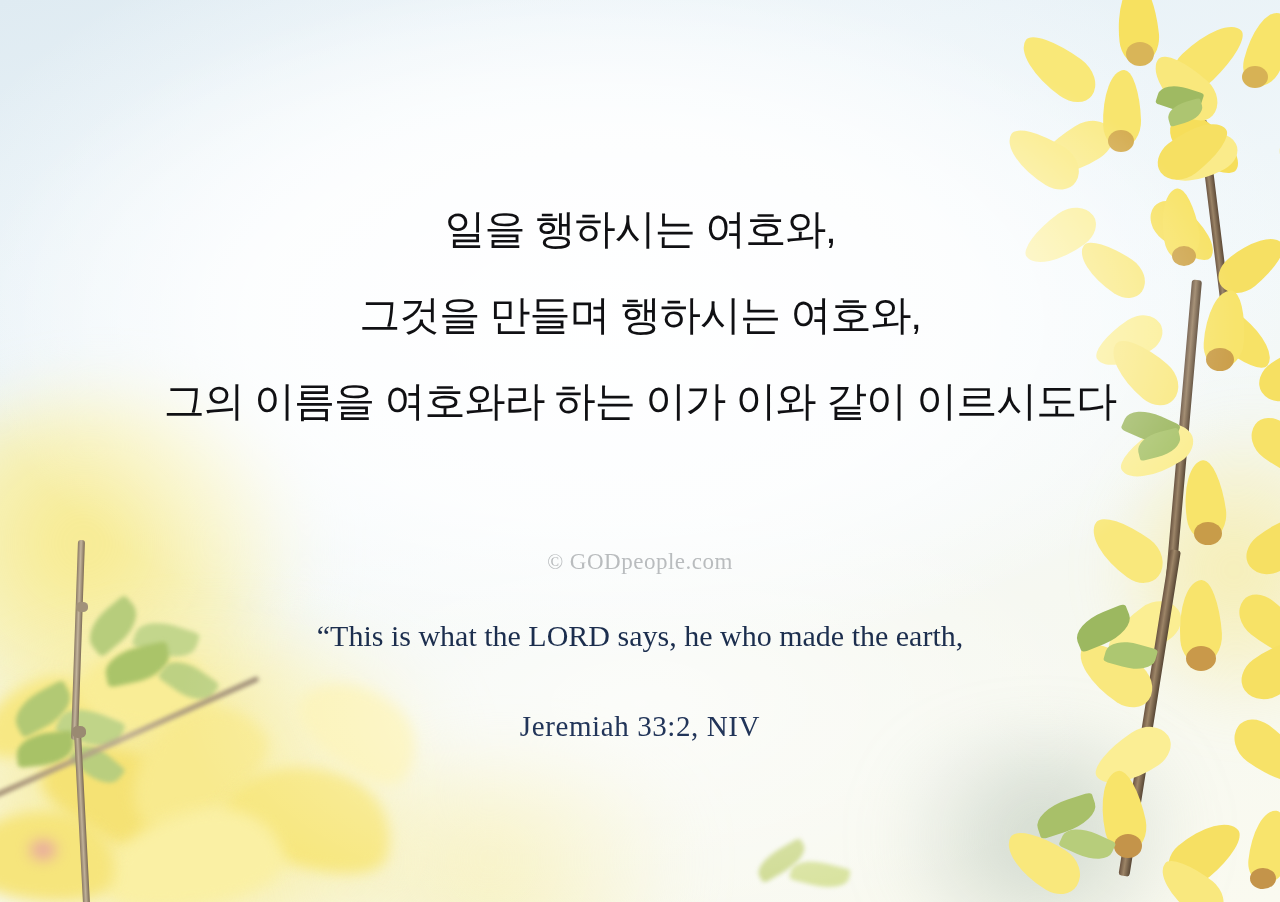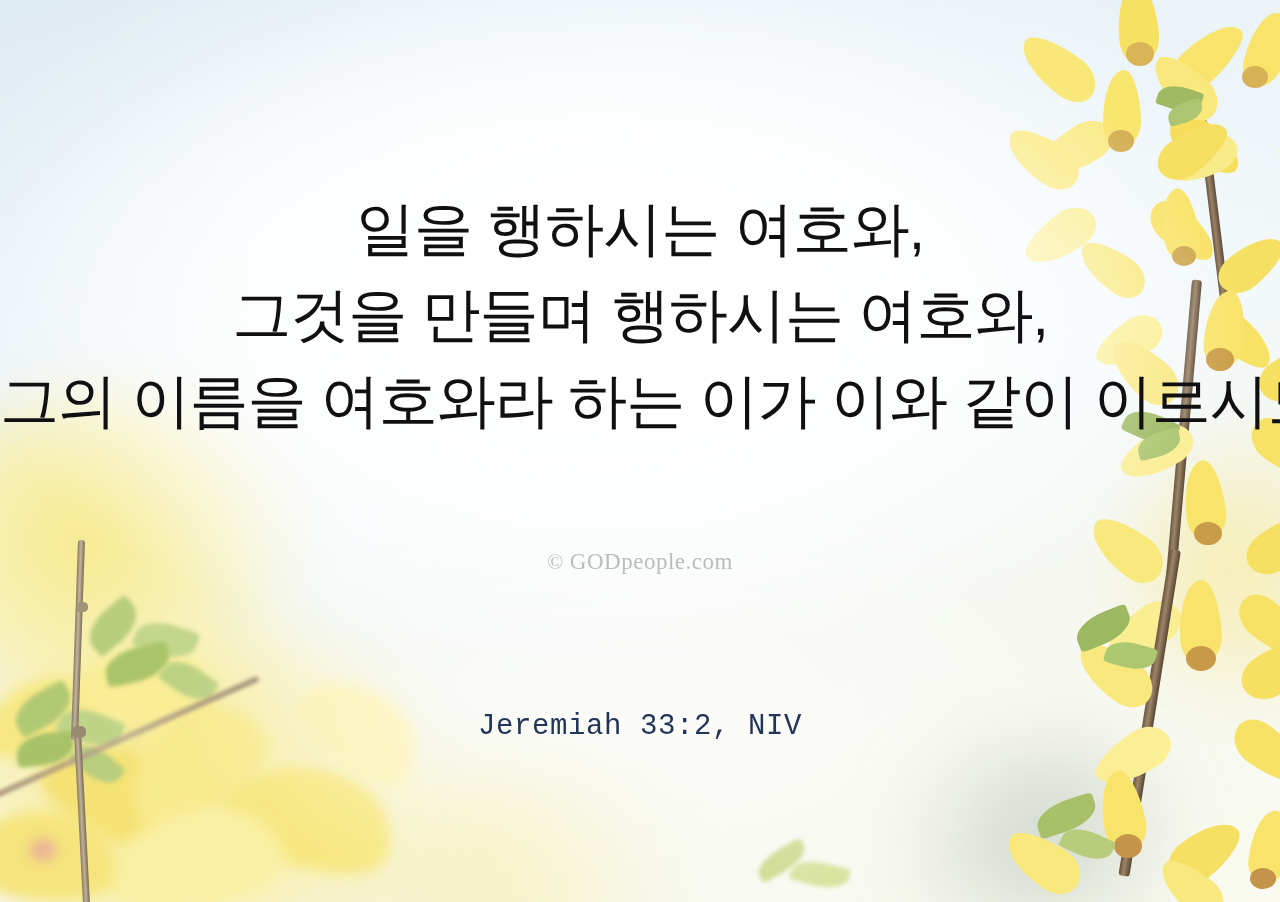--- a/index.html
+++ b/index.html
@@ -75,21 +75,21 @@
     inset: 0;
   }
   .kr-verse {
     position: absolute;
     left: 0;
     right: 0;
     top: 186px;
     text-align: center;
     color: #101013;
     font-family: "Liberation Sans", "DejaVu Sans", sans-serif;
-    font-size: 59px;
+    font-size: 41px;
     line-height: 86px;
     letter-spacing: -1px;
     white-space: nowrap;
   }
   .kr-verse .line { display: block; }
 
   .kr-ref {
     position: absolute;
     left: 0;
     right: 0;
@@ -131,21 +131,21 @@
   }
   .en-verse .line { display: block; }
 
   .en-ref {
     position: absolute;
     left: 0;
     right: 0;
     top: 710px;
     text-align: center;
     color: #223559;
-    font-family: Liberation Mono, monospace;
+    font-family: Liberation Serif, serif;
     font-size: 29px;
     letter-spacing: 0.6px;
   }
 </style>
 </head>
 <body>
 
 <div id="card">
 
   <div class="sky"></div>
@@ -331,18 +331,19 @@
       <span class="line">그의 이름을 여호와라 하는 이가 이와 같이 이르시도다</span>
     </div>
 
 
     <div class="credit">
       <span class="c-mark">©</span>
       <span>GODpeople.com</span>
     </div>
 
     <div class="en-verse">
+      <span class="line">“This is what the LORD says, he who made the earth,</span>
     </div>
 
     <div class="en-ref">Jeremiah 33:2, NIV</div>
   </div>
 
 </div>
 
 </body></html>

